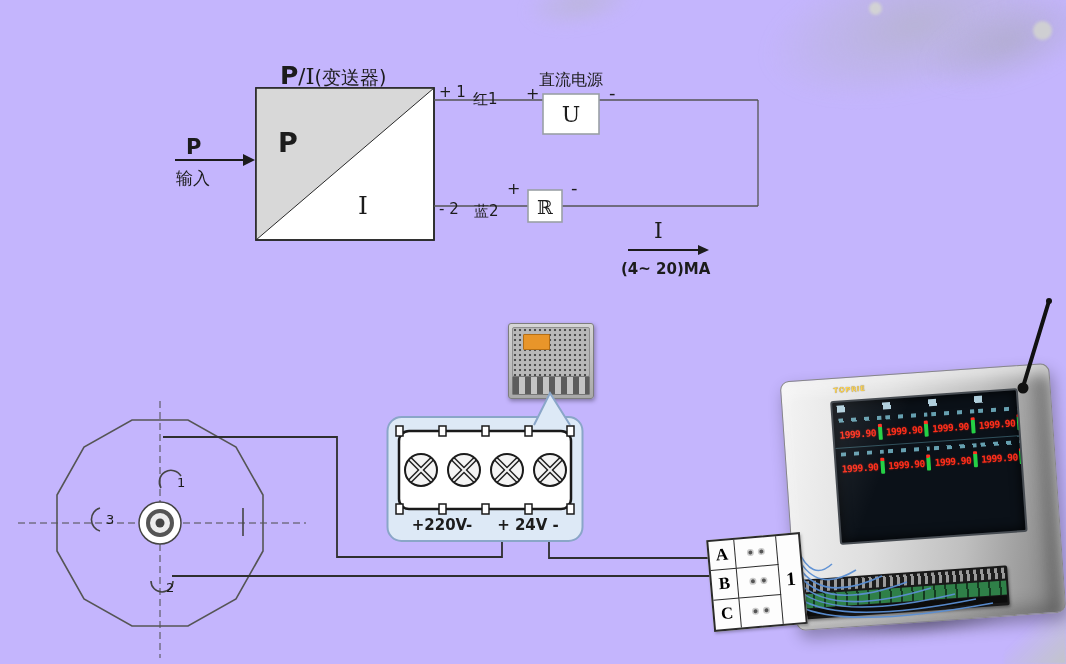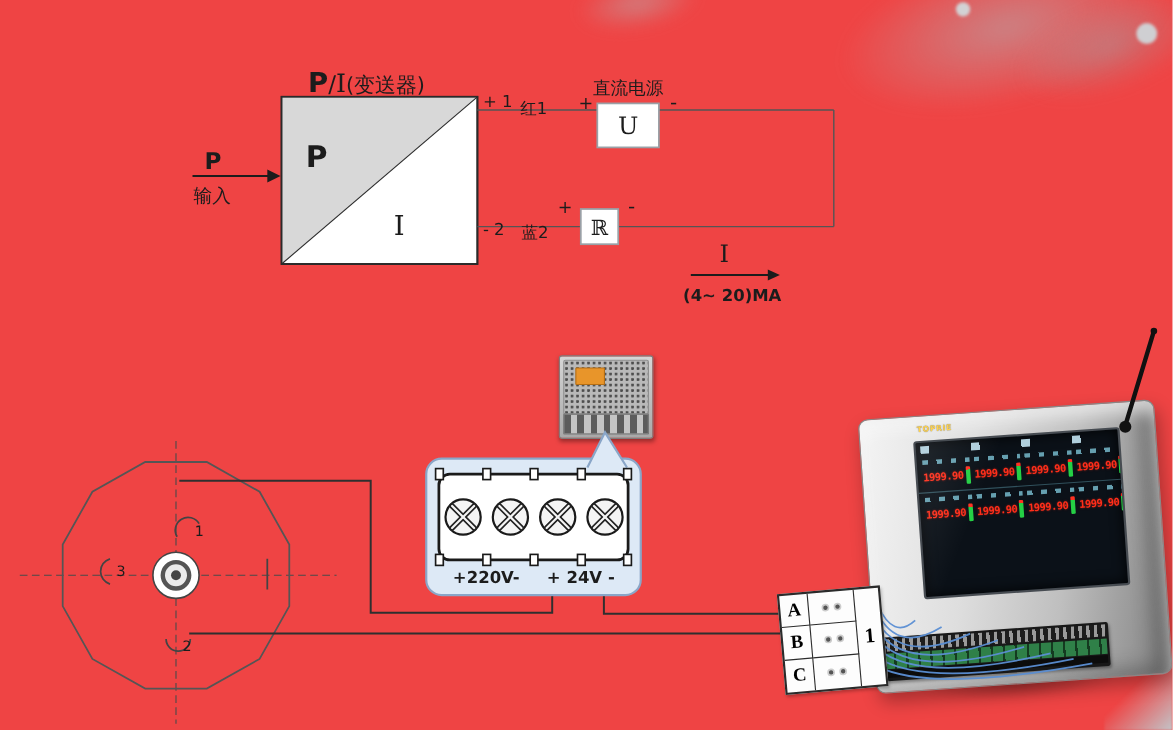--- a/index.html
+++ b/index.html
@@ -1,16 +1,16 @@
 <!DOCTYPE html>
 <html><head>
 <meta charset="utf-8">
 <style>
   html,body{margin:0;padding:0;background:#fff;}
-  #canvas{position:relative;width:1066px;height:664px;background:#ef4444;overflow:hidden;
+  #canvas{position:relative;width:1066px;height:664px;background:#c4b5fd;overflow:hidden;
           font-family:"DejaVu Sans",sans-serif;}
   
   .bgblob{position:absolute;border-radius:50%;pointer-events:none;filter:blur(7px);}
   .bg1{left:700px;top:-70px;width:430px;height:190px;transform:rotate(-14deg);
        background:radial-gradient(ellipse closest-side,rgba(175,178,182,.55),rgba(175,178,182,0) 72%);}
   .bg2{left:880px;top:-15px;width:260px;height:115px;transform:rotate(-20deg);
        background:radial-gradient(ellipse closest-side,rgba(160,163,168,.45),rgba(160,163,168,0) 70%);}
   .bg3{left:500px;top:-30px;width:160px;height:66px;transform:rotate(-10deg);
        background:radial-gradient(ellipse closest-side,rgba(180,182,186,.5),rgba(180,182,186,0) 70%);}
   .dotA{left:869px;top:2px;width:13px;height:13px;background:#d2d2d4;filter:blur(1.5px);}

